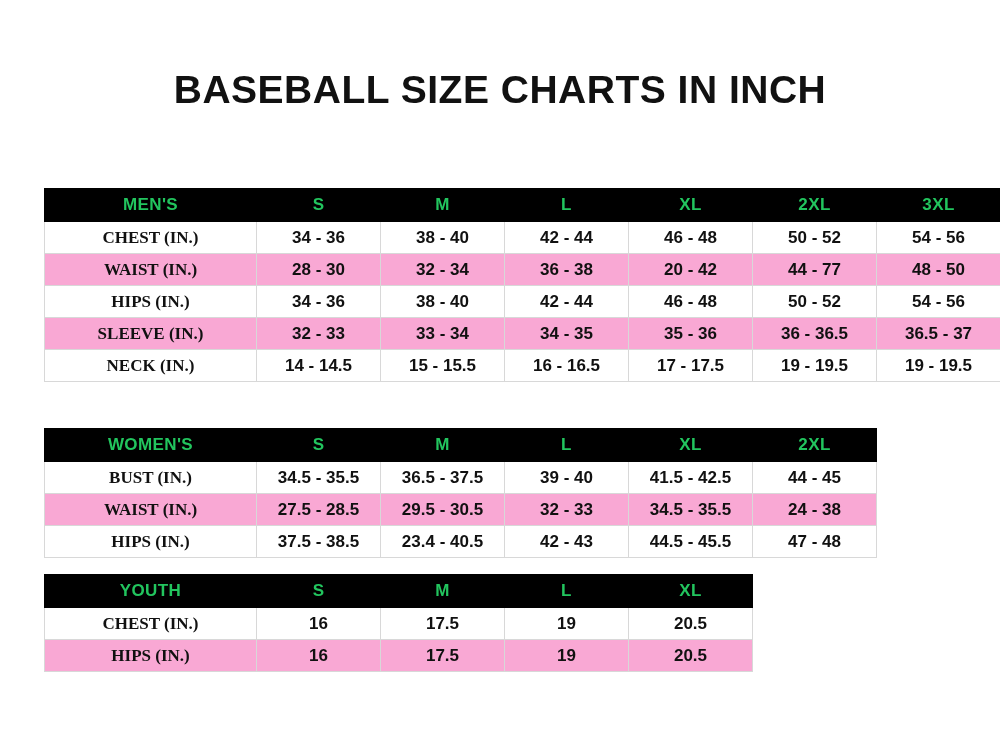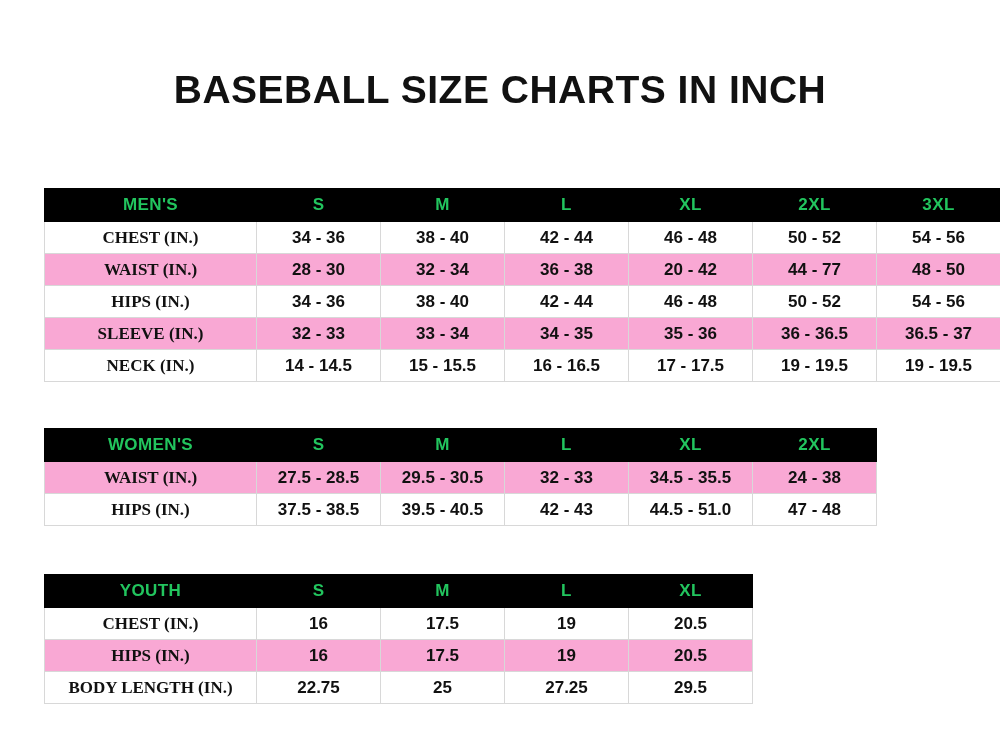--- a/index.html
+++ b/index.html
@@ -171,34 +171,42 @@
       <tr>
         <th>WOMEN'S</th>
         <th>S</th>
         <th>M</th>
         <th>L</th>
         <th>XL</th>
         <th>2XL</th>
       </tr>
     </thead>
     <tbody>
+      <tr>
+        <td class="rowlabel">BUST (IN.)</td>
+        <td>34.5 - 35.5</td>
+        <td>36.5 - 37.5</td>
+        <td>39 - 40</td>
+        <td>41.5 - 42.5</td>
+        <td>44 - 45</td>
+      </tr>
       <tr class="alt">
         <td class="rowlabel">WAIST (IN.)</td>
         <td>27.5 - 28.5</td>
         <td>29.5 - 30.5</td>
         <td>32 - 33</td>
         <td>34.5 - 35.5</td>
         <td>24 - 38</td>
       </tr>
       <tr>
         <td class="rowlabel">HIPS (IN.)</td>
         <td>37.5 - 38.5</td>
-        <td>39.5 - 40.5</td>
+        <td>23.4 - 40.5</td>
         <td>42 - 43</td>
-        <td>44.5 - 51.0</td>
+        <td>44.5 - 45.5</td>
         <td>47 - 48</td>
       </tr>
     </tbody>
   </table>
 
   <table class="chart" id="youth-chart">
     <colgroup>
       <col class="c0">
         <col class="cx">
         <col class="cx">
@@ -222,23 +230,16 @@
         <td>19</td>
         <td>20.5</td>
       </tr>
       <tr class="alt">
         <td class="rowlabel">HIPS (IN.)</td>
         <td>16</td>
         <td>17.5</td>
         <td>19</td>
         <td>20.5</td>
       </tr>
-      <tr>
-        <td class="rowlabel">BODY LENGTH (IN.)</td>
-        <td>22.75</td>
-        <td>25</td>
-        <td>27.25</td>
-        <td>29.5</td>
-      </tr>
     </tbody>
   </table>
 
 </div>
 
 </body></html>

